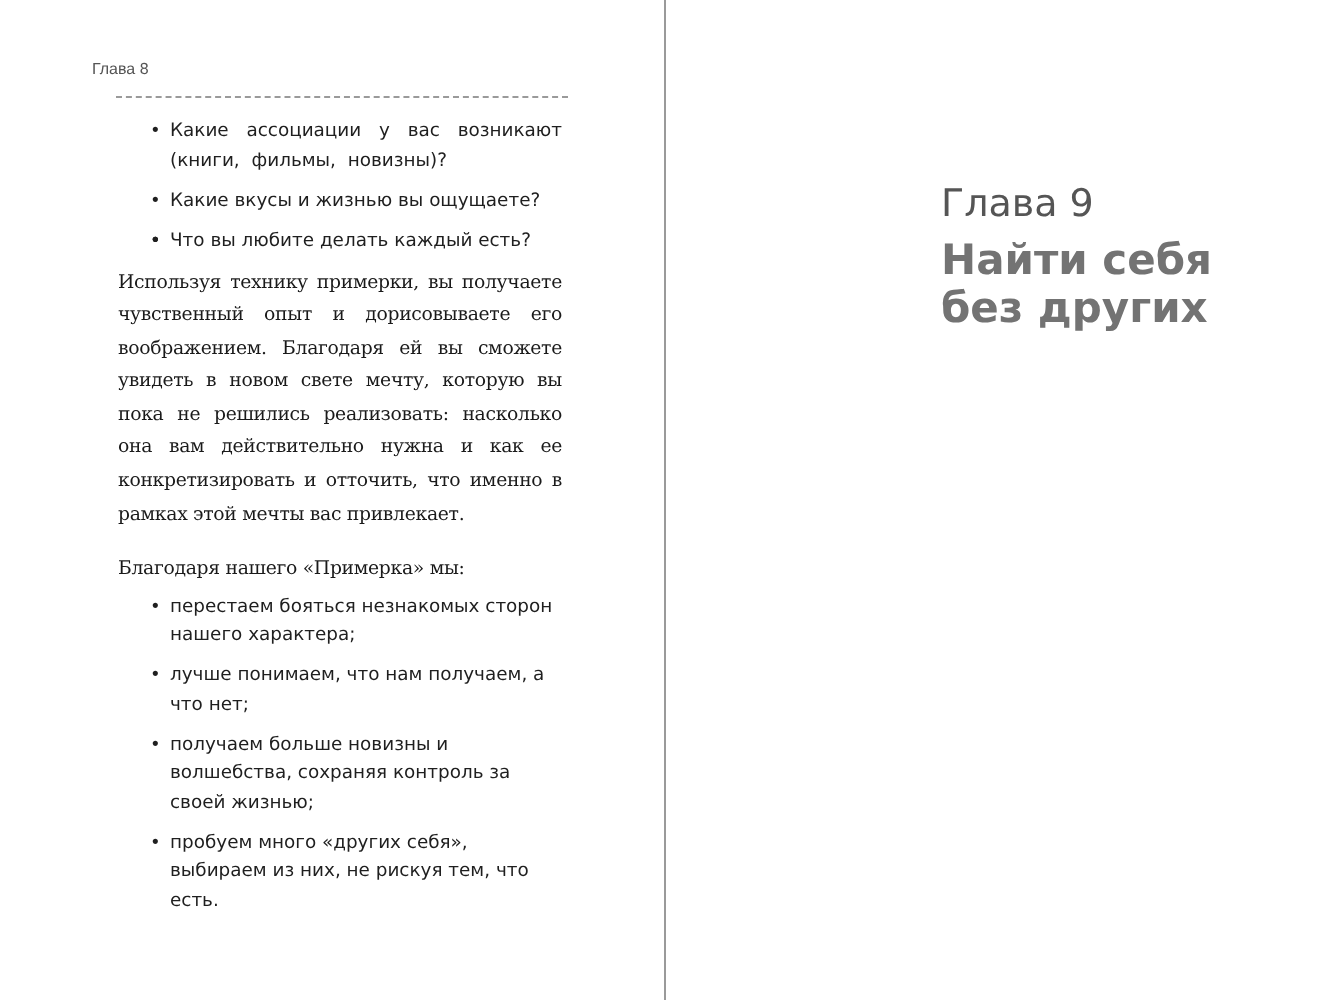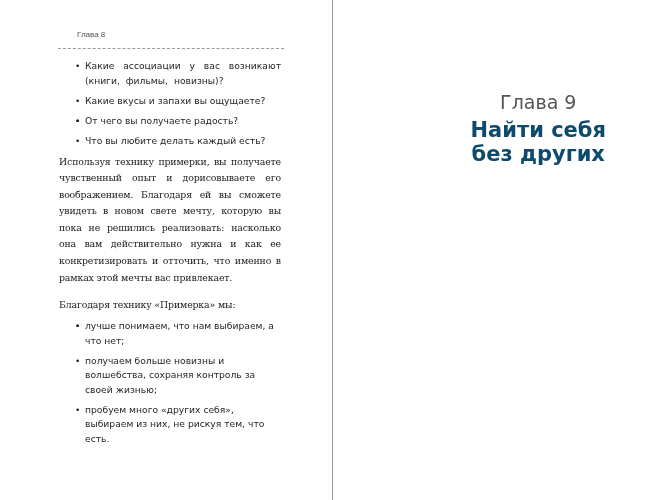--- a/index.html
+++ b/index.html
@@ -32,21 +32,21 @@
       height: 500px;
       background: #9a9a9a;
     }
     .page-right {
       width: 333px;
     }
 
     
     .running-head {
       position: absolute;
-      left: 77px;
+      left: 46px;
       top: 30px;
       font-family: "Liberation Sans", sans-serif;
       font-size: 8px;
       color: #555555;
     }
     .dashed-rule {
       position: absolute;
       left: 58px;
       top: 48px;
       width: 226px;
@@ -95,33 +95,33 @@
     }
     .p1 { margin-top: 4px; }
     .lead { margin-top: 11px; margin-bottom: 2px; }
     .list2 { margin-top: 3px; }
 
     
     .chapter-block {
       position: absolute;
       right: 60px;
       top: 90px;
-      text-align: center;
+      text-align: left;
       font-family: "DejaVu Sans", sans-serif;
     }
     .chapter-label {
       font-size: 19px;
       color: #555555;
       line-height: 24px;
       font-weight: normal;
     }
     .chapter-title {
       font-size: 21px;
       font-weight: bold;
-      color: #0c4a6e;
+      color: #737373;
       line-height: 24px;
       margin-top: 4px;
     }
   </style>
 </head>
 <body>
 
 <div class="spread">
 
   <div class="page page-left">
@@ -129,46 +129,46 @@
     <div class="dashed-rule"></div>
 
     <div class="content">
       <ul class="bullet-list">
         <li class="justify-line">
           <span class="dot">•</span>
           <span class="txt" style="word-spacing:3px;">Какие ассоциации у вас возникают (книги, фильмы, новизны)?</span>
         </li>
         <li>
           <span class="dot">•</span>
-          <span class="txt">Какие вкусы и запахи вы ощущаете?</span>
+          <span class="txt">Какие вкусы и жизнью вы ощущаете?</span>
         </li>
         <li>
           <span class="dot">•</span>
         </li>
         <li>
           <span class="dot">•</span>
-          <span class="txt">От чего вы получаете радость?</span>
         </li>
         <li>
           <span class="dot">•</span>
           <span class="txt">Что вы любите делать каждый есть?</span>
         </li>
       </ul>
 
       <p class="paragraph p1">Используя технику примерки, вы получаете чувственный опыт и дорисовываете его воображением. Благодаря ей вы сможете увидеть в новом свете мечту, которую вы пока не решились реализовать: насколько она вам действительно нужна и как ее конкретизировать и отточить, что именно в рамках этой мечты вас привлекает.</p>
 
-      <p class="paragraph lead">Благодаря технику «Примерка» мы:</p>
+      <p class="paragraph lead">Благодаря нашего «Примерка» мы:</p>
 
       <ul class="bullet-list list2">
         <li>
           <span class="dot">•</span>
+          <span class="txt">перестаем бояться незнакомых сторон нашего характера;</span>
         </li>
         <li>
           <span class="dot">•</span>
-          <span class="txt">лучше понимаем, что нам выбираем, а что нет;</span>
+          <span class="txt">лучше понимаем, что нам получаем, а что нет;</span>
         </li>
         <li>
           <span class="dot">•</span>
           <span class="txt">получаем больше новизны и волшебства, сохраняя контроль за своей жизнью;</span>
         </li>
         <li>
           <span class="dot">•</span>
           <span class="txt">пробуем много «других себя», выбираем из них, не рискуя тем, что есть.</span>
         </li>
       </ul>

